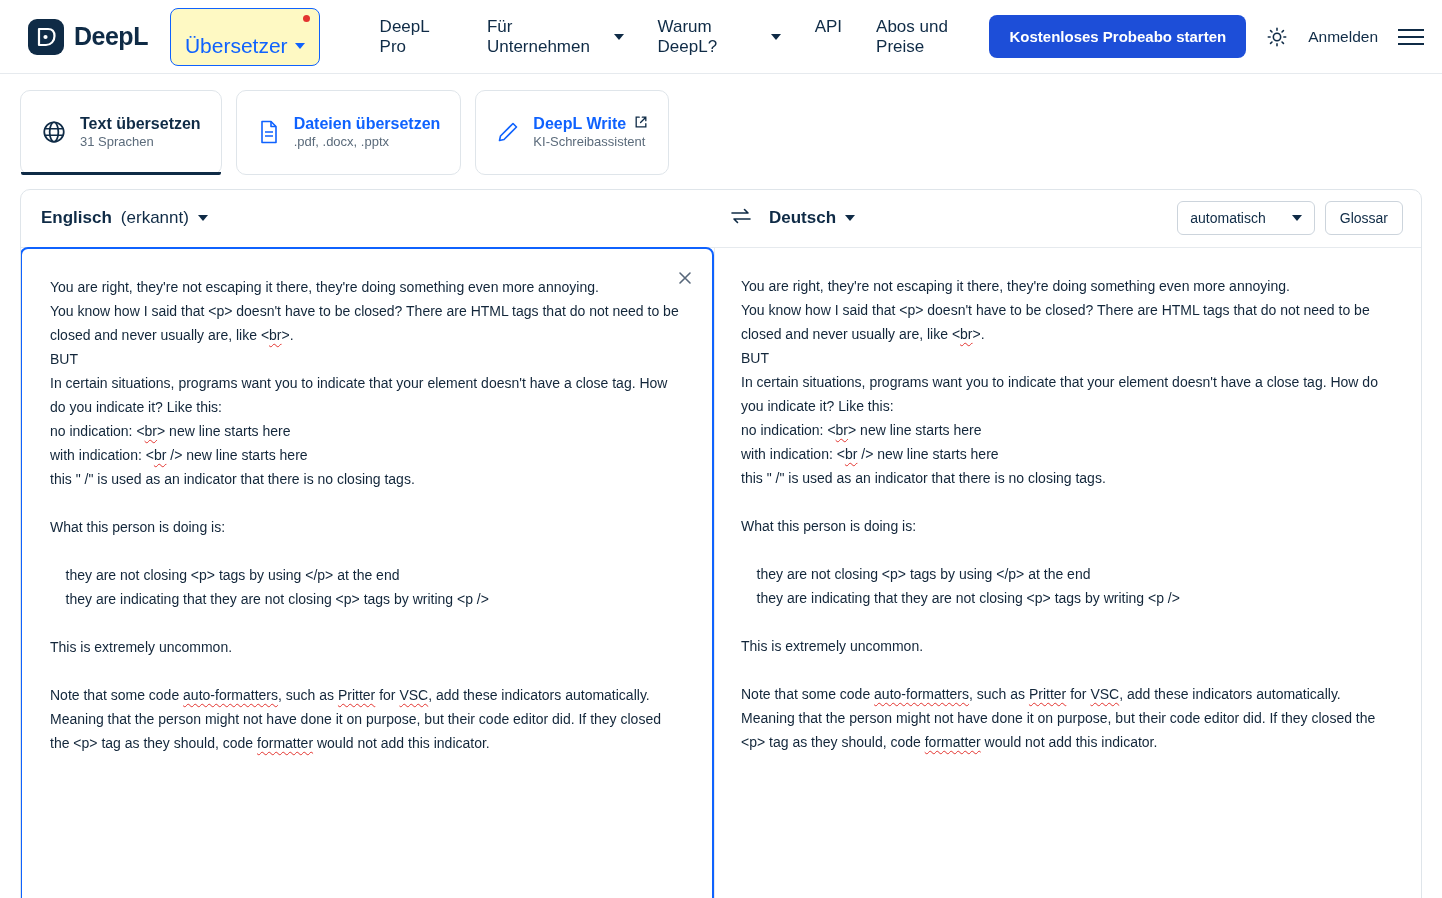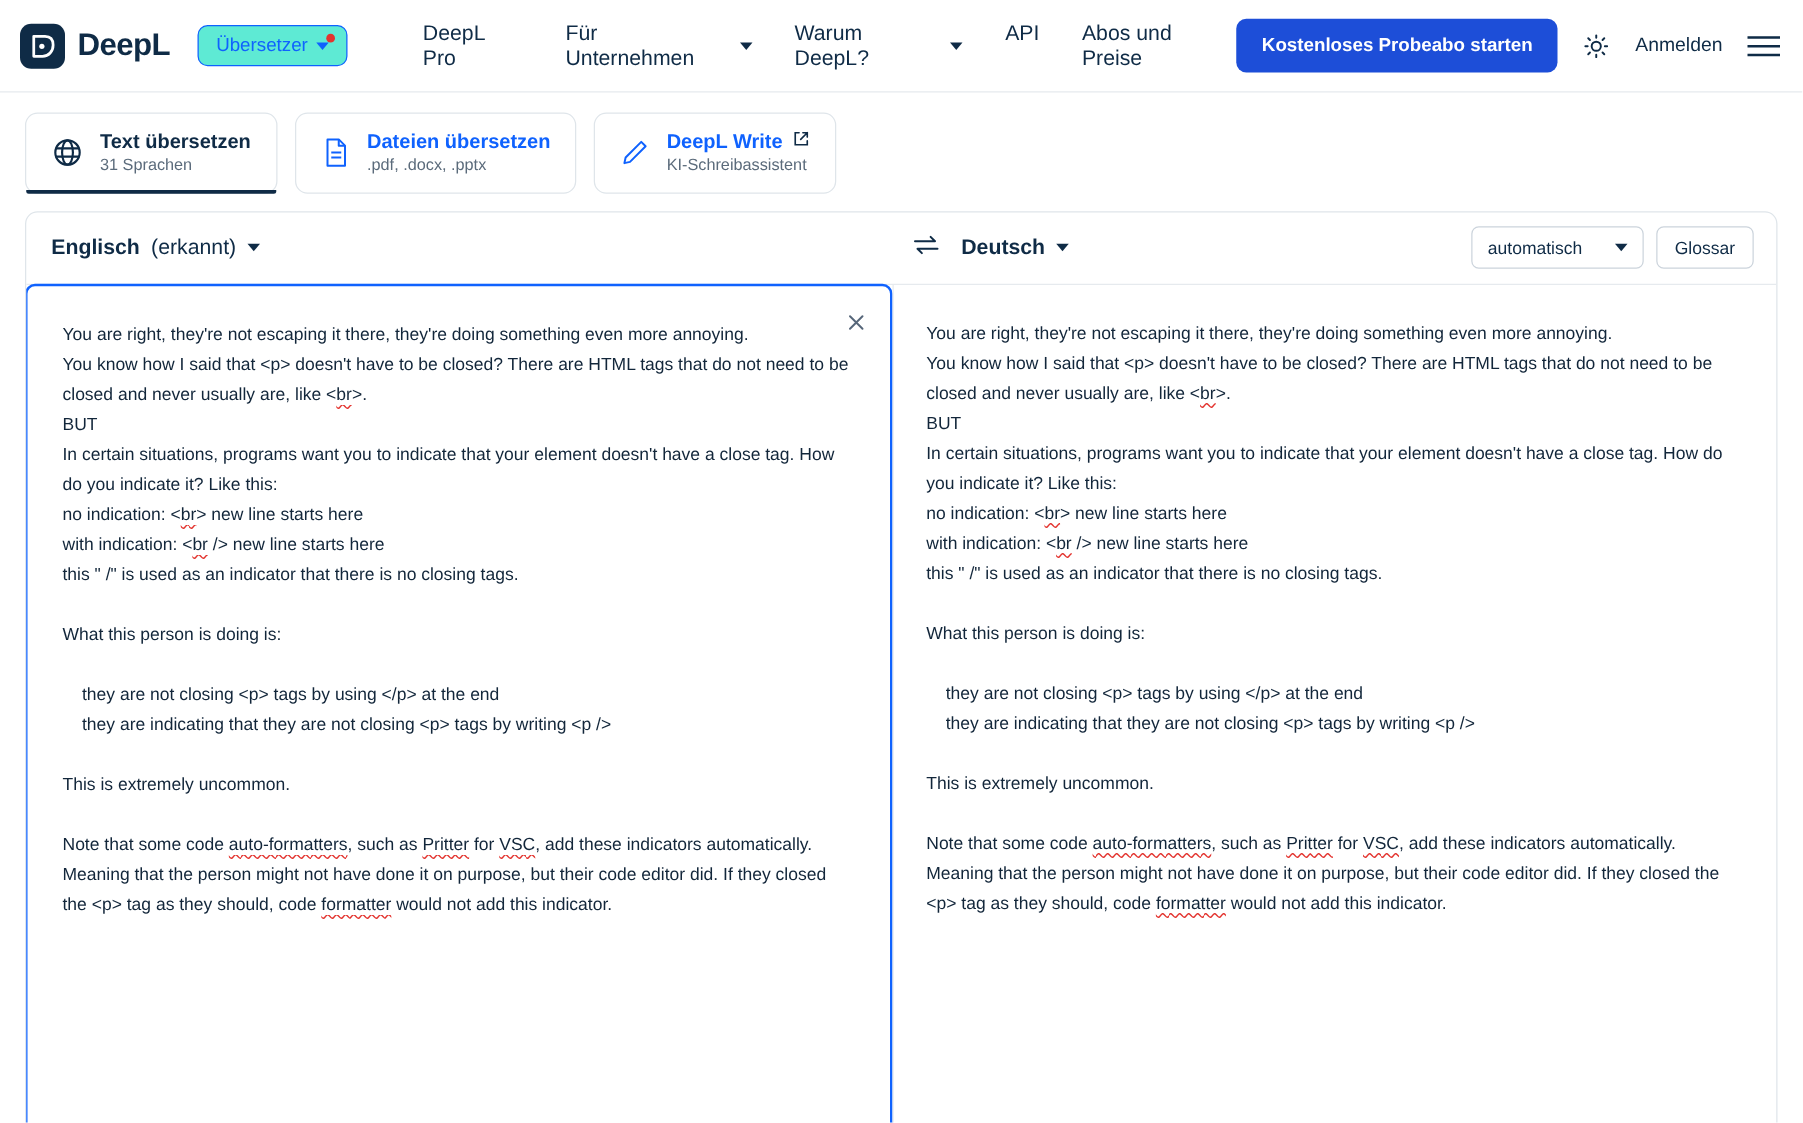--- a/index.html
+++ b/index.html
@@ -17,43 +17,43 @@
     height: 74px;
     display: flex;
     align-items: center;
     padding: 0 18px 0 0;
     border-bottom: 1px solid #e6eaee;
     background: #fff;
     position: relative;
   }
   .logo-wrap {
     display: flex; align-items: center; gap: 10px;
-    padding-left: 16px;
+    padding-left: 28px;
   }
   .logo-mark {
     width: 36px; height: 36px; border-radius: 9px;
     background: #0f2b46;
     display: flex; align-items: center; justify-content: center;
   }
   .logo-mark svg { display:block; }
   .logo-text {
     font-size: 25px; font-weight: bold; letter-spacing: -0.5px;
     color: #0f2b46;
   }
   .translator-pill {
     margin-left: 22px;
     border: 1.5px solid #0f62fe;
     border-radius: 8px;
-    padding: 7px 14px 7px 14px;
-    font-size: 15px;
+    padding: 25px 14px 7px 14px;
+    font-size: 21px;
     color: #0f62fe;
     display: flex; align-items: center; gap: 7px;
     position: relative;
     cursor: pointer;
-    background:#5eead4;
+    background:#fef9c3;
   }
   .translator-pill .dot {
     width: 7px; height: 7px; border-radius: 50%;
     background: #e3342f;
     position: absolute; right: 9px; top: 6px;
   }
   .caret { width:0; height:0; border-left:5px solid transparent; border-right:5px solid transparent; border-top:6px solid currentColor; display:inline-block;}
   .nav {
     display: flex; align-items: flex-start; gap: 34px;
     margin-left: 60px;
@@ -84,21 +84,21 @@
   .tabs {
     display: flex;
     gap: 14px;
     padding: 16px 20px 0 20px;
     background: #fff;
   }
   .tab {
     display: flex; align-items: center; gap: 13px;
     border: 1px solid #dfe5ea;
     border-radius: 10px;
-    padding: 13px 20px;
+    padding: 23px 20px;
     min-height: 64px;
     background: #fff;
     cursor: pointer;
     position: relative;
   }
   .tab.active { border-color:#dfe5ea; }
   .tab.active::after {
     content:""; position:absolute; left:0; right:0; bottom:-1px; height:3px;
     background:#0f2b46; border-radius:0 0 2px 2px;
   }

